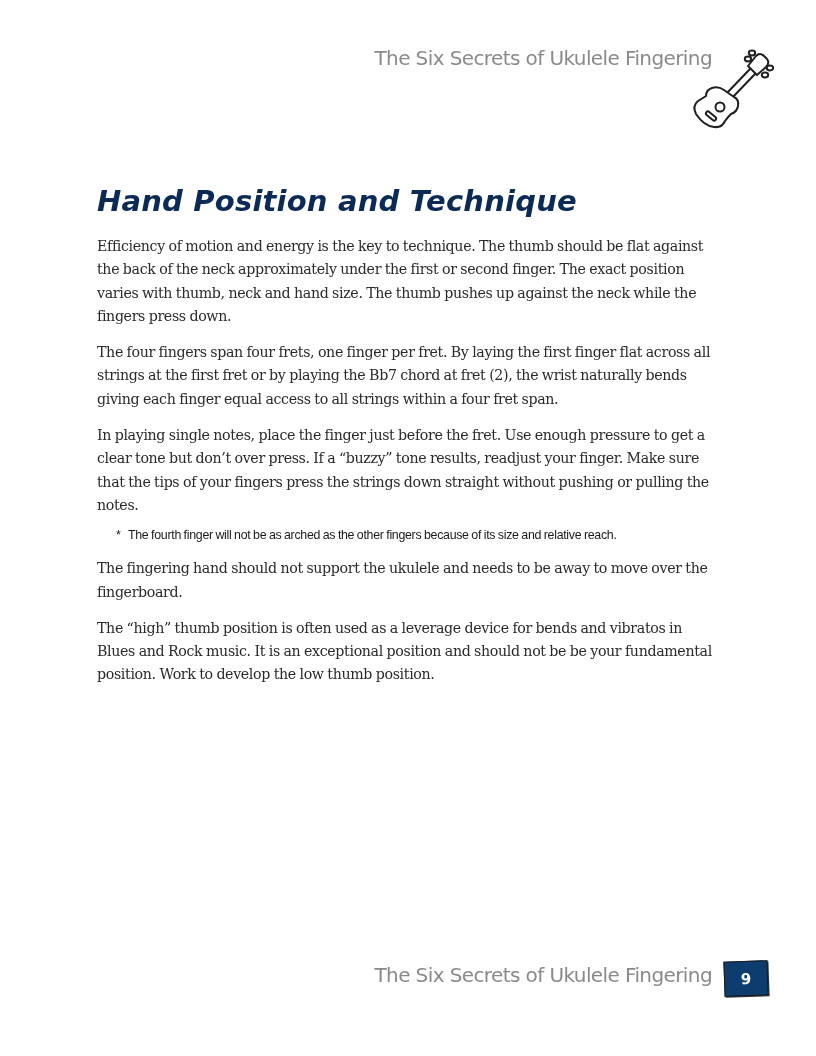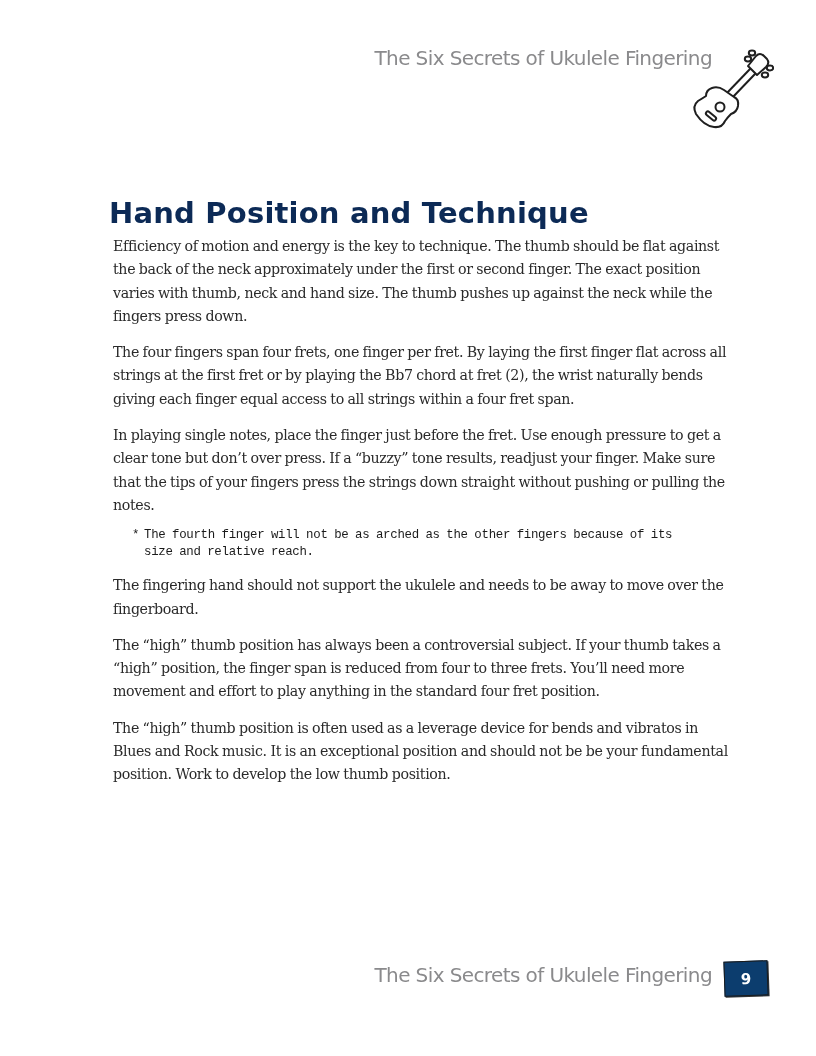--- a/index.html
+++ b/index.html
@@ -24,46 +24,47 @@
       position: absolute;
       left: 690px;
       top: 44px;
       width: 84px;
       height: 86px;
     }
     .page-title {
       position: absolute;
       left: 97px;
       top: 184px;
-      margin: 12px;
+      margin: 0;
       font-family: "DejaVu Sans", sans-serif;
       font-weight: bold;
       font-size: 29px;
       color: #0c2a56;
       letter-spacing: 0.2px;
       white-space: nowrap;
+      font-style: italic;
     }
     .body-text {
       position: absolute;
-      left: 113px;
+      left: 97px;
       top: 235px;
       width: 625px;
       font-family: "DejaVu Serif", serif;
       font-size: 14.2px;
       line-height: 23.3px;
       color: #2a2a2a;
       letter-spacing: -0.35px;
       word-spacing: -0.5px;
     }
     .body-text p {
       margin: 0 0 13px 0;
     }
     .footnote {
       margin: -3px 0 13px 19px;
-      font-family: Liberation Mono, monospace;
+      font-family: Liberation Sans, sans-serif;
       font-size: 12.4px;
       line-height: 17px;
       color: #1a1a1a;
       letter-spacing: -0.3px;
       padding-left: 12px;
       text-indent: -12px;
       width: 540px;
     }
     .footnote .star { display: inline-block; width: 12px; text-indent: 0; }
     .running-footer {
@@ -125,21 +126,20 @@
   </svg>
 
   <h1 class="page-title">Hand Position and Technique</h1>
 
   <div class="body-text">
     <p>Efficiency of motion and energy is the key to technique. The thumb should be flat against the back of the neck approximately under the first or second finger. The exact position varies with thumb, neck and hand size. The thumb pushes up against the neck while the fingers press down.</p>
     <p>The four fingers span four frets, one finger per fret. By laying the first finger flat across all strings at the first fret or by playing the Bb7 chord at fret (2), the wrist naturally bends giving each finger equal access to all strings within a four fret span.</p>
     <p>In playing single notes, place the finger just before the fret. Use enough pressure to get a clear tone but don’t over press. If a “buzzy” tone results, readjust your finger. Make sure that the tips of your fingers press the strings down straight without pushing or pulling the notes.</p>
     <div class="footnote"><span class="star">*</span><span>The fourth finger will not be as arched as the other fingers because of its size and relative reach.</span></div>
     <p>The fingering hand should not support the ukulele and needs to be away to move over the fingerboard.</p>
-    <p>The “high” thumb position has always been a controversial subject. If your thumb takes a “high” position, the finger span is reduced from four to three frets. You’ll need more movement and effort to play anything in the standard four fret position.</p>
     <p>The “high” thumb position is often used as a leverage device for bends and vibratos in Blues and Rock music. It is an exceptional position and should not be be your fundamental position. Work to develop the low thumb position.</p>
   </div>
 
   <div class="running-footer">The Six Secrets of Ukulele Fingering</div>
 
   <div class="page-number-box">
     <span class="page-number">9</span>
   </div>
 
 </div>

